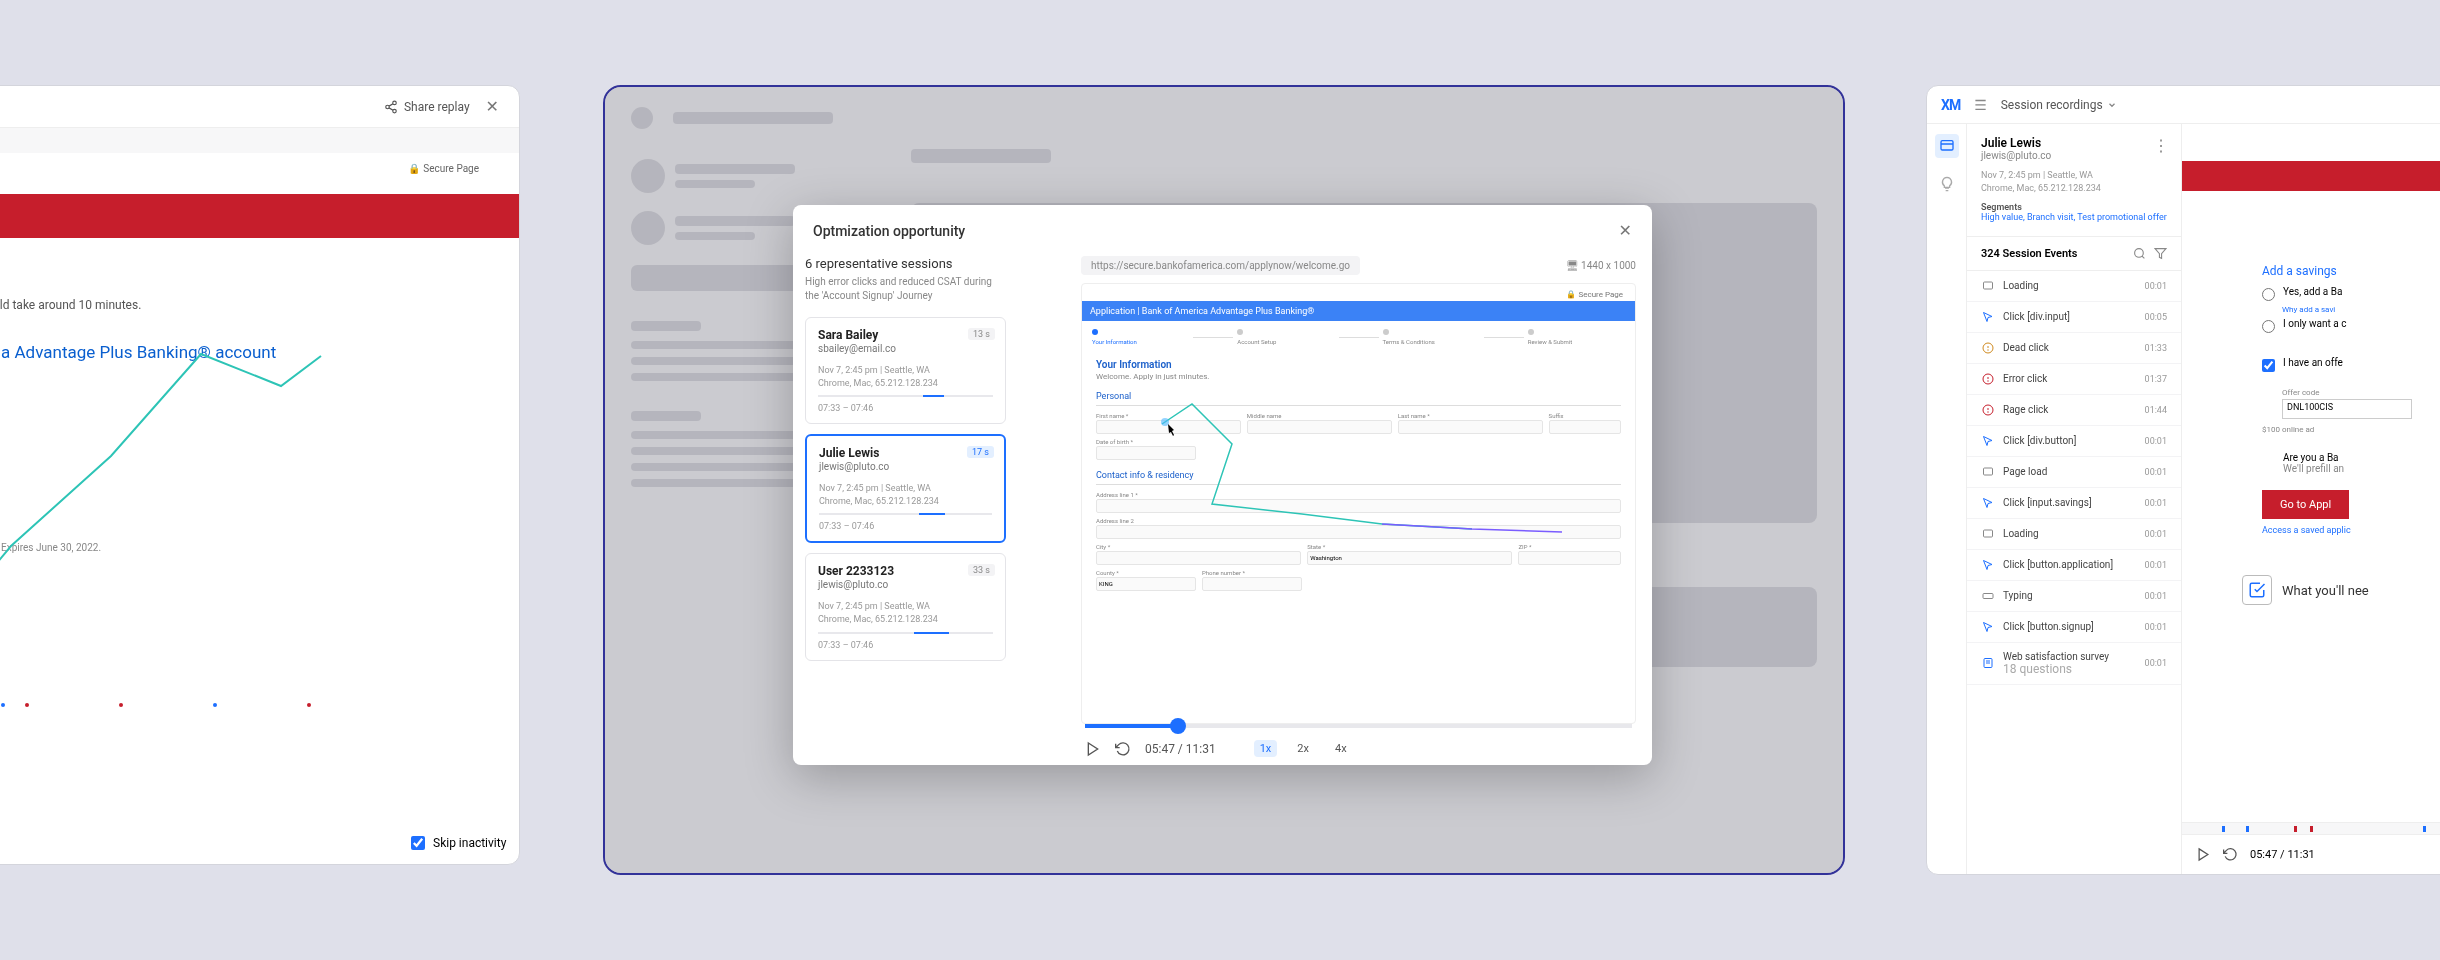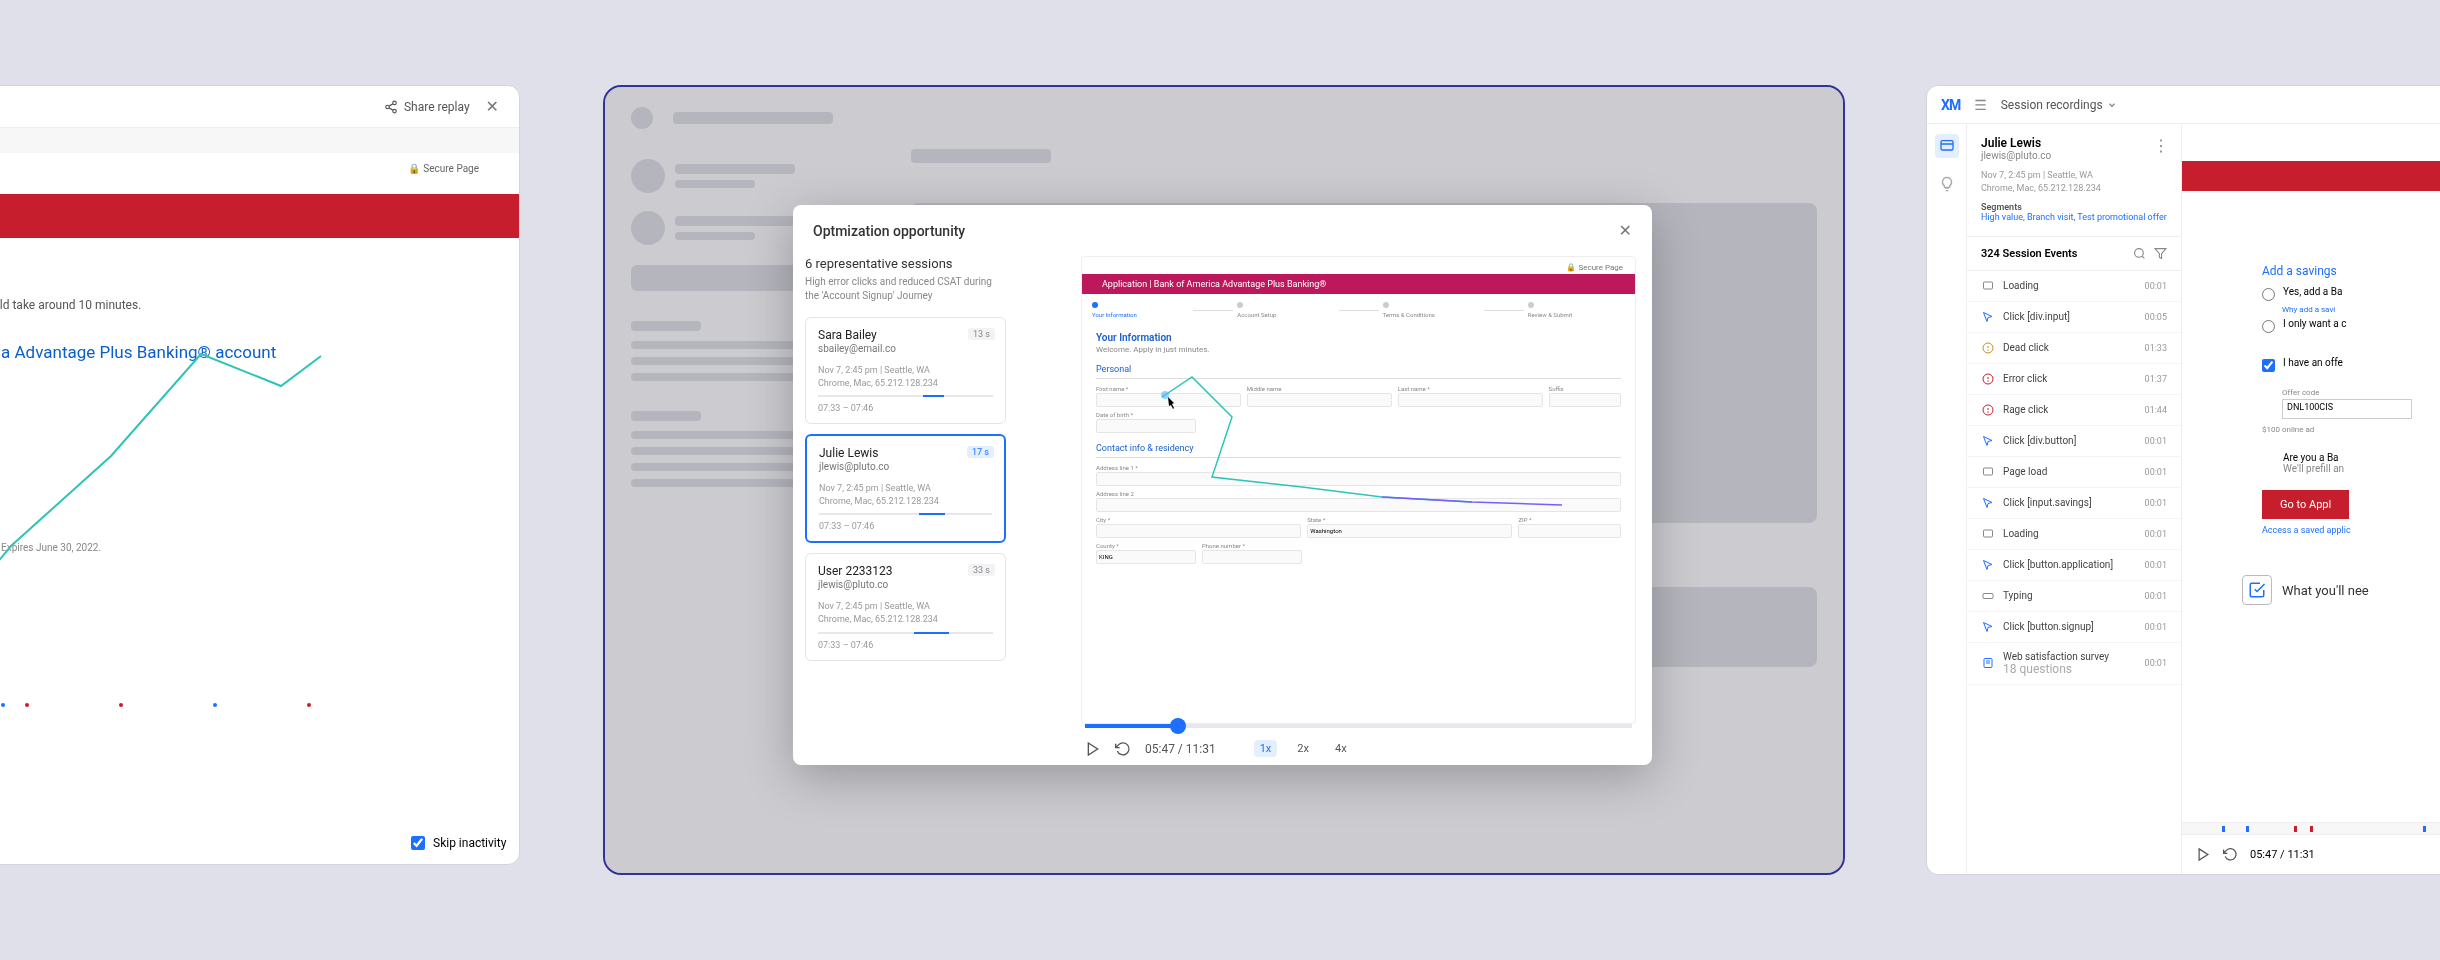--- a/index.html
+++ b/index.html
@@ -29,35 +29,35 @@
 .sk { background: #d8d8dc; border-radius: 4px; }
 .p2-modal { position: absolute; left: 188px; top: 118px; width: 859px; height: 560px; background: #fff; border-radius: 8px; box-shadow: 0 12px 48px rgba(0,0,0,0.25); display: flex; flex-direction: column; }
 .p2-mhead { display: flex; justify-content: space-between; align-items: center; padding: 16px 20px; }
 .p2-mhead h3 { font-size: 14px; font-weight: 500; color: #333; }
 .p2-body { display: flex; flex: 1; overflow: hidden; gap: 47px; }
 .p2-left { width: 225px; padding: 0 12px 12px 12px; overflow-y: auto; }
 .p2-ltitle { font-size: 13px; color: #333; margin-bottom: 4px; }
 .p2-lsub { font-size: 10px; color: #888; line-height: 1.4; margin-bottom: 14px; }
 .sess { border: 1px solid #e4e4e8; border-radius: 6px; padding: 10px 12px; margin-bottom: 10px; position: relative; }
 .sess.sel { border: 2px solid #1d6fff; }
-.sess .nm { font-size: 12px; font-weight: 400; color: #222; }
+.sess .nm { font-size: 12px; font-weight: 700; color: #222; }
 .sess .em { font-size: 10px; color: #777; margin-top: 1px; }
 .sess .dur { position: absolute; top: 10px; right: 10px; font-size: 9px; color: #888; background: #f3f3f5; padding: 1px 5px; border-radius: 3px; }
 .sess.sel .dur { background: #e3efff; color: #1d6fff; }
 .sess .meta { font-size: 9px; color: #999; margin-top: 10px; line-height: 1.4; }
 .sess .bar { height: 2px; background: #e8e8ec; margin-top: 6px; position: relative; }
 .sess .bar i { position: absolute; height: 2px; background: #1d6fff; }
 .sess .tm { font-size: 9px; color: #999; margin-top: 6px; }
 .p2-right { flex: 1; padding: 0 16px; display: flex; flex-direction: column; }
 .p2-rtop { display: flex; justify-content: space-between; align-items: center; font-size: 10px; color: #888; margin-bottom: 8px; }
 .p2-rtop .url { background: #f3f3f5; padding: 4px 10px; border-radius: 4px; }
 .p2-preview { flex: 1; background: #fff; border: 1px solid #eee; border-radius: 4px; overflow: hidden; position: relative; }
 .pv-secure { text-align: right; font-size: 8px; color: #777; padding: 6px 12px 2px; }
 .pv-logo { text-align: center; padding: 2px 0 6px; font-size: 10px; font-weight: 700; letter-spacing: 0.5px; color: #1a365d; }
-.pv-red { background: #be185d; color: #fff; font-size: 9px; padding: 5px 20px; }
+.pv-red { background: #3b82f6; color: #fff; font-size: 9px; padding: 5px 8px; }
 .pv-steps { display: flex; padding: 8px 10px; gap: 4px; align-items: center; }
 .pv-step { flex: 1; display: flex; flex-direction: column; align-items: flex-start; gap: 3px; }
 .pv-dot { width: 6px; height: 6px; border-radius: 50%; background: #ccc; }
 .pv-dot.on { background: #1d6fff; }
 .pv-step span { font-size: 6px; color: #888; }
 .pv-line { width: 40px; height: 1px; background: #ddd; }
 .pv-sect { padding: 6px 14px; }
 .pv-h { font-size: 10px; color: #1a5fca; font-weight: 600; }
 .pv-sub { font-size: 8px; color: #888; margin-top: 2px; }
 .pv-h2 { font-size: 9px; color: #1a5fca; margin-top: 10px; }
@@ -256,20 +256,24 @@
               <div>Nov 7, 2:45 pm | Seattle, WA</div>
               <div>Chrome, Mac, 65.212.128.234</div>
             </div>
           <div class="bar">
               <i style="left:55%;width:20%"></i>
             </div>
           <div class="tm">07:33 – 07:46</div>
         </div>
       </div>
       <div class="p2-right">
+        <div class="p2-rtop">
+          <span class="url">https://secure.bankofamerica.com/applynow/welcome.go</span>
+          <span>🖥 <span>1440 x 1000</span></span>
+        </div>
         <div class="p2-preview">
           <div class="pv-secure">🔒 <span>Secure Page</span></div>
           <div class="pv-red">Application | Bank of America Advantage Plus Banking®</div>
           <div class="pv-steps">
             <div class="pv-step">
                 <div class="pv-dot on"></div>
                 <span style="color:#1d6fff">Your Information</span>
               </div>
               <div class="pv-line"></div>
             <div class="pv-step">

